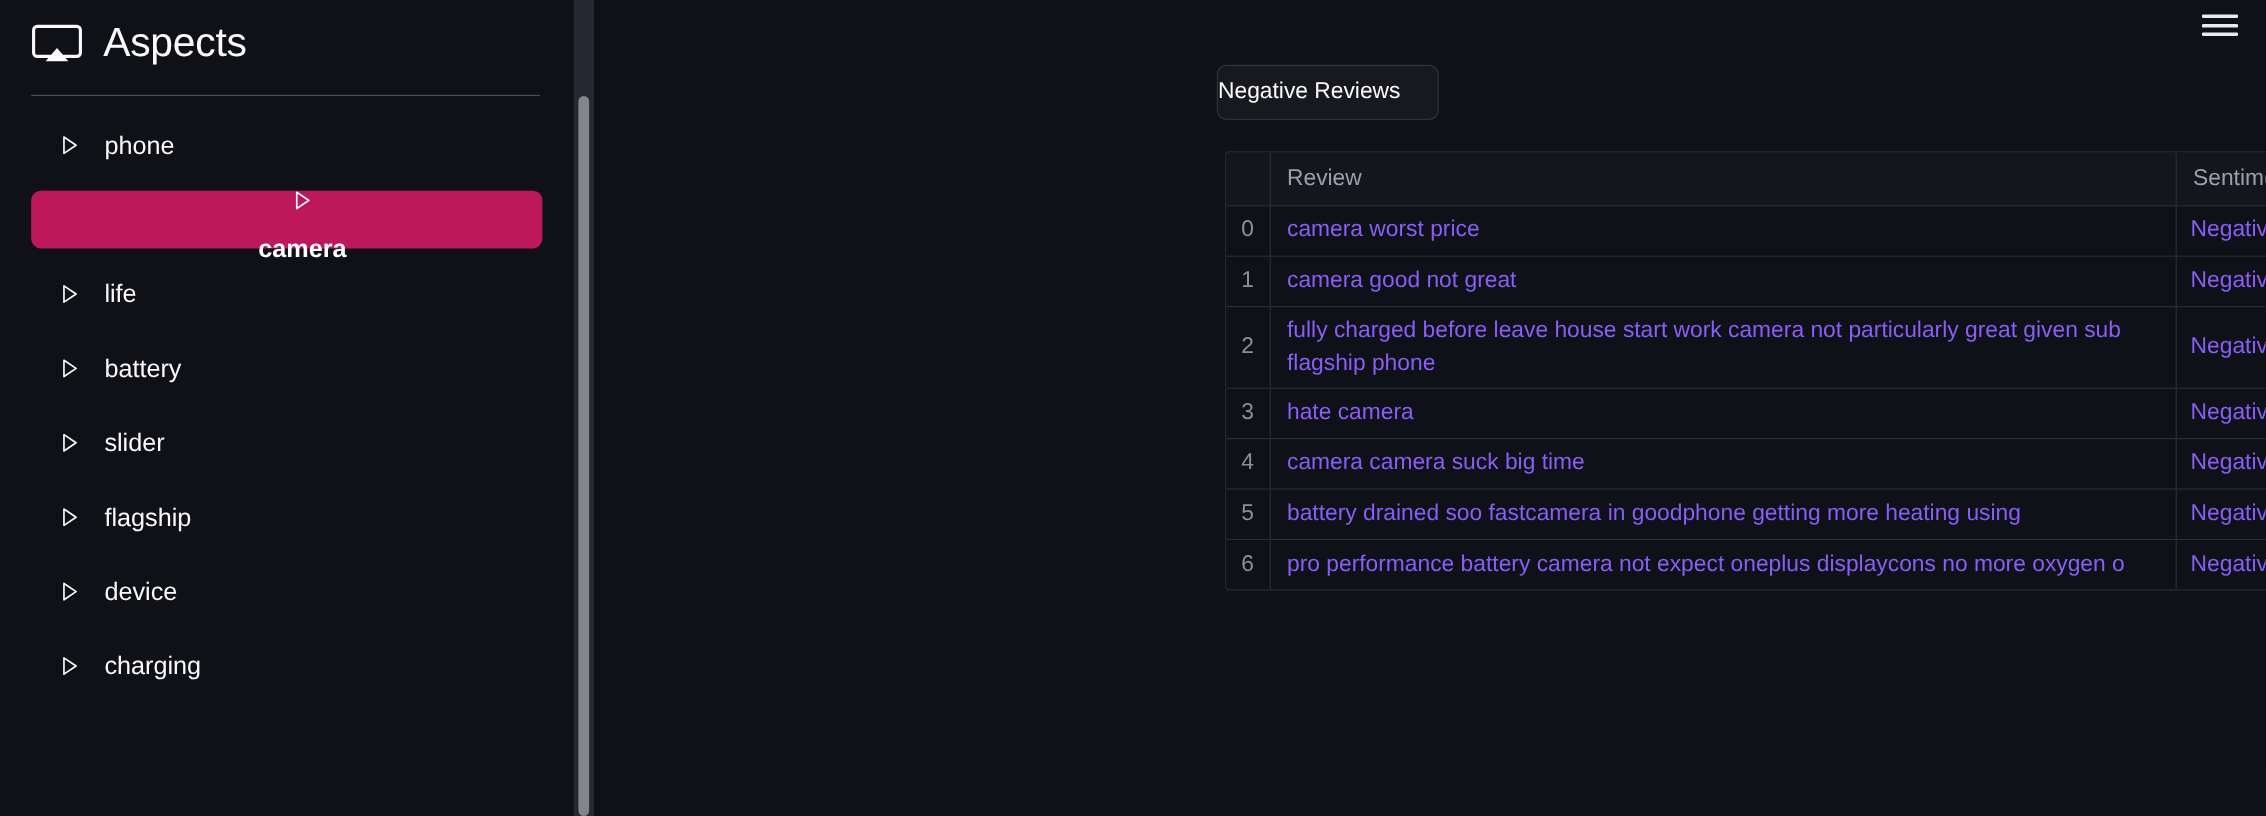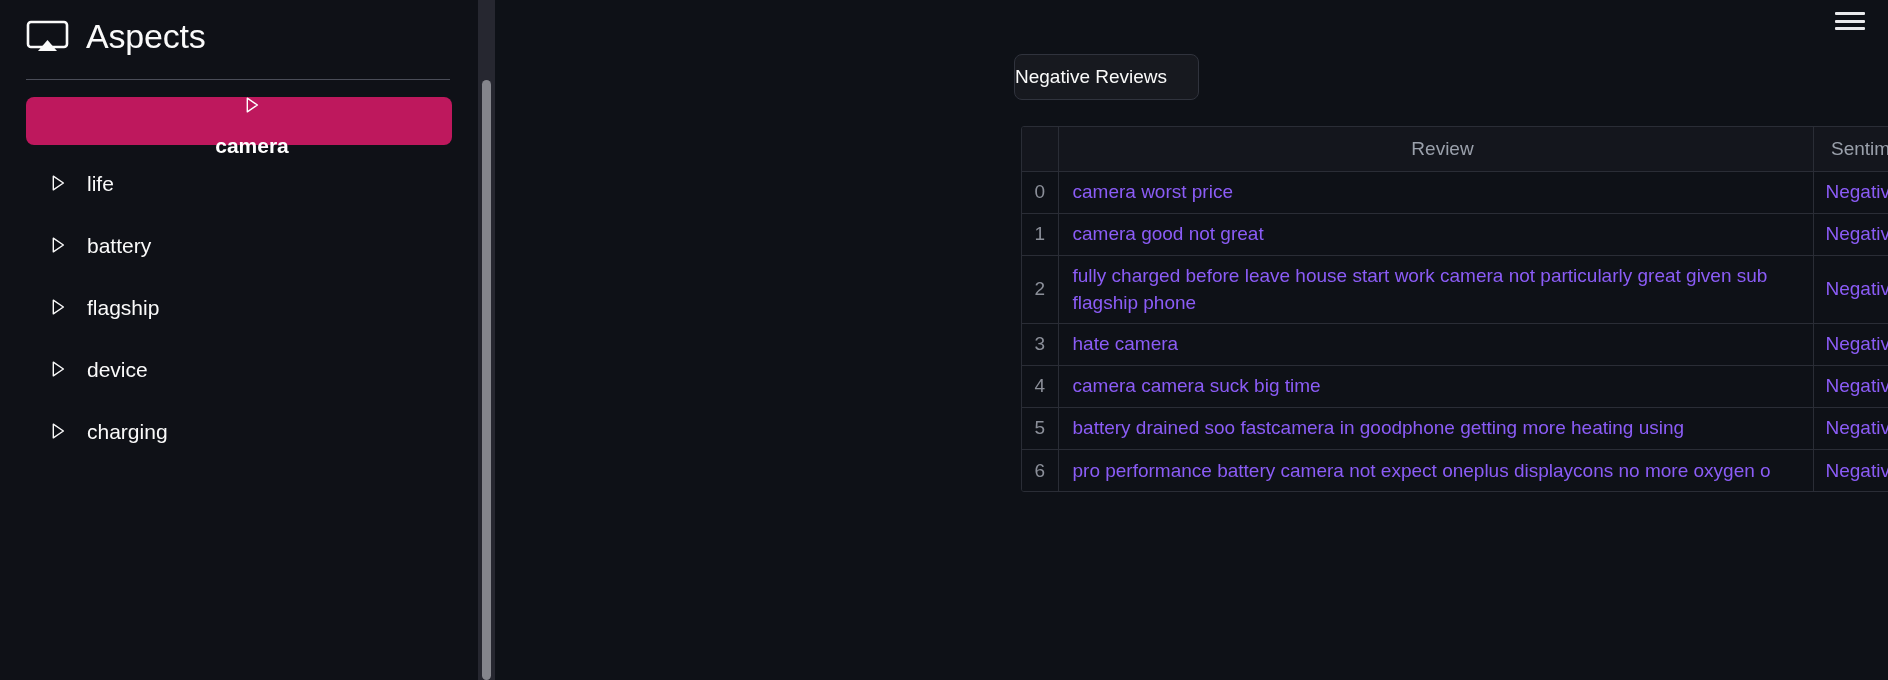--- a/index.html
+++ b/index.html
@@ -96,21 +96,21 @@
     background: #0e1117;
   }
   table.df { width: 100%; border-collapse: collapse; table-layout: fixed; }
   table.df col.c-idx { width: 36px; }
   table.df col.c-rev { width: 755px; }
   table.df col.c-sen { width: 107px; }
 
   table.df thead th {
     background: #14161d;
     color: #9aa0ab; font-weight: 400; font-size: 19px;
-    text-align: center; height: 44px;
+    text-align: left; height: 44px;
     padding: 0 0 0 14px;
     border-bottom: 1px solid #2a2d36;
     border-right: 1px solid #2a2d36;
     vertical-align: middle;
   }
   table.df thead th.idx { padding: 0; border-right: 1px solid #2a2d36; }
   table.df thead th:last-child { border-right: none; }
 
   table.df tbody td {
     background: #0e1117; color: #8b5cf6;
@@ -141,20 +141,28 @@
           <rect x="2" y="2" width="39" height="25" rx="3" stroke="#fafafa" stroke-width="2.6" fill="none"></rect>
           <path d="M21.5 20 L31 31 L12 31 Z" fill="#fafafa"></path>
         </svg>
       </span>
       <span class="sb-title">Aspects</span>
     </div>
     <div class="sb-divider"></div>
 
     <div class="sb-nav">
 
+      <div class="sb-item">
+        <span class="tri">
+          <svg width="13" height="16" viewBox="0 0 13 16">
+              <path d="M1.3 1.2 L11.4 8 L1.3 14.8 Z" stroke="#fafafa" stroke-width="1.4" fill="none" stroke-linejoin="round"></path>
+            </svg>
+        </span>
+        <span class="lbl">phone</span>
+      </div>
 
       <div class="sb-item selected">
         <span class="tri">
           <svg width="13" height="16" viewBox="0 0 13 16">
               <path d="M1.3 1.2 L11.4 8 L1.3 14.8 Z" stroke="#ffffff" stroke-width="1.4" fill="none" stroke-linejoin="round"></path>
             </svg>
         </span>
         <span class="lbl">camera</span>
       </div>
 
@@ -169,20 +177,28 @@
 
       <div class="sb-item">
         <span class="tri">
           <svg width="13" height="16" viewBox="0 0 13 16">
               <path d="M1.3 1.2 L11.4 8 L1.3 14.8 Z" stroke="#fafafa" stroke-width="1.4" fill="none" stroke-linejoin="round"></path>
             </svg>
         </span>
         <span class="lbl">battery</span>
       </div>
 
+      <div class="sb-item">
+        <span class="tri">
+          <svg width="13" height="16" viewBox="0 0 13 16">
+              <path d="M1.3 1.2 L11.4 8 L1.3 14.8 Z" stroke="#fafafa" stroke-width="1.4" fill="none" stroke-linejoin="round"></path>
+            </svg>
+        </span>
+        <span class="lbl">slider</span>
+      </div>
 
       <div class="sb-item">
         <span class="tri">
           <svg width="13" height="16" viewBox="0 0 13 16">
               <path d="M1.3 1.2 L11.4 8 L1.3 14.8 Z" stroke="#fafafa" stroke-width="1.4" fill="none" stroke-linejoin="round"></path>
             </svg>
         </span>
         <span class="lbl">flagship</span>
       </div>
 

